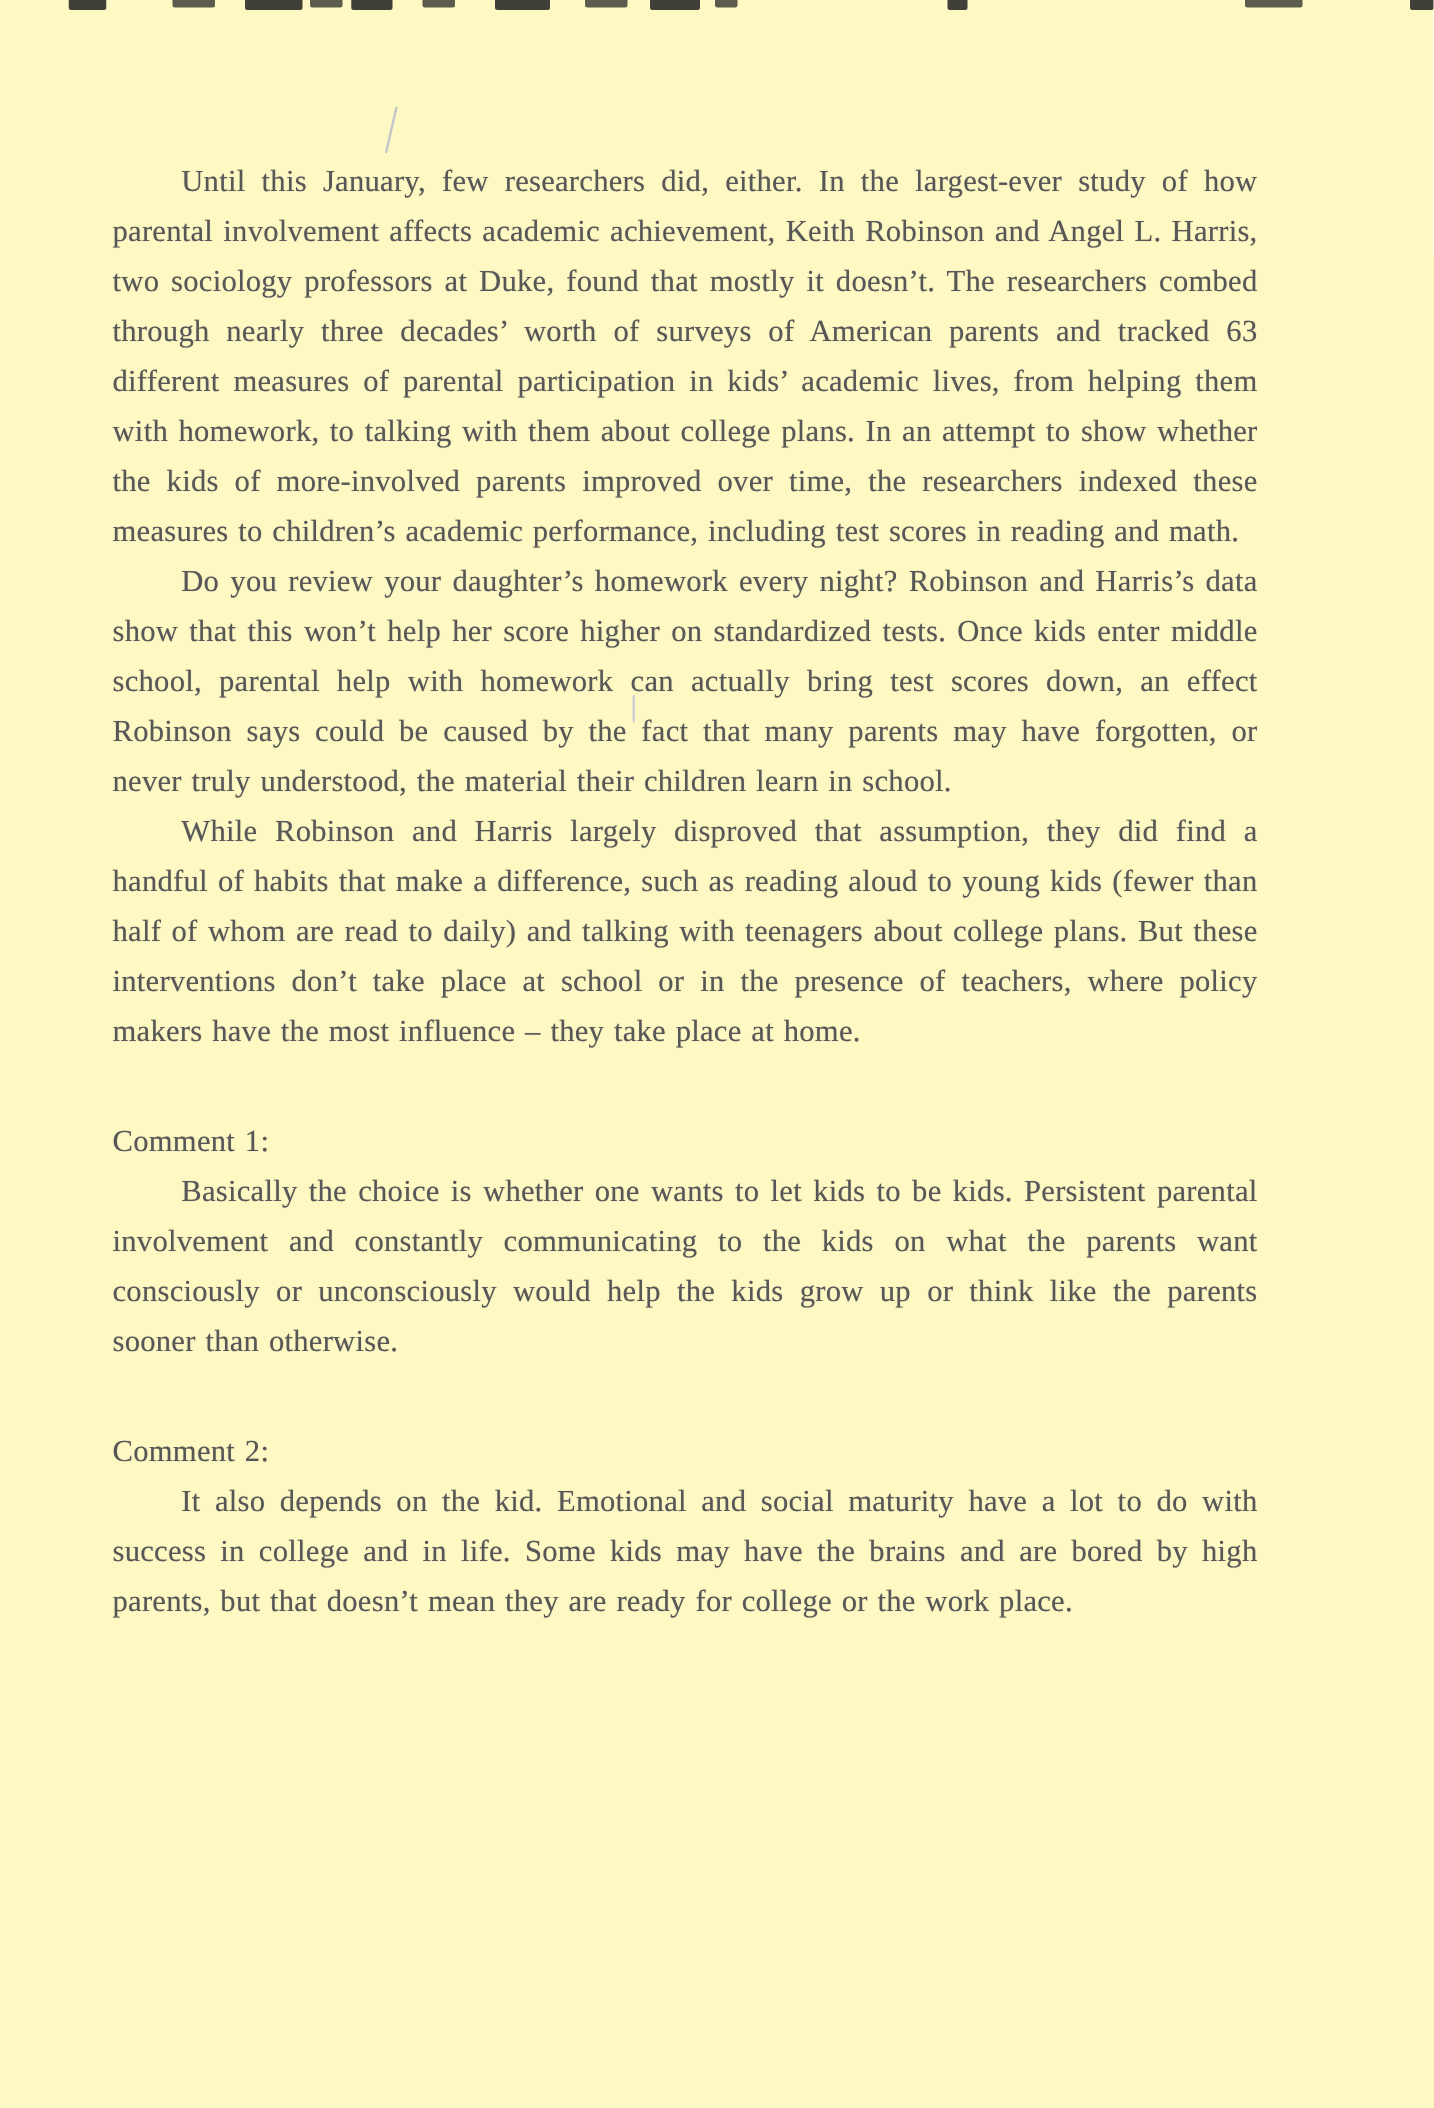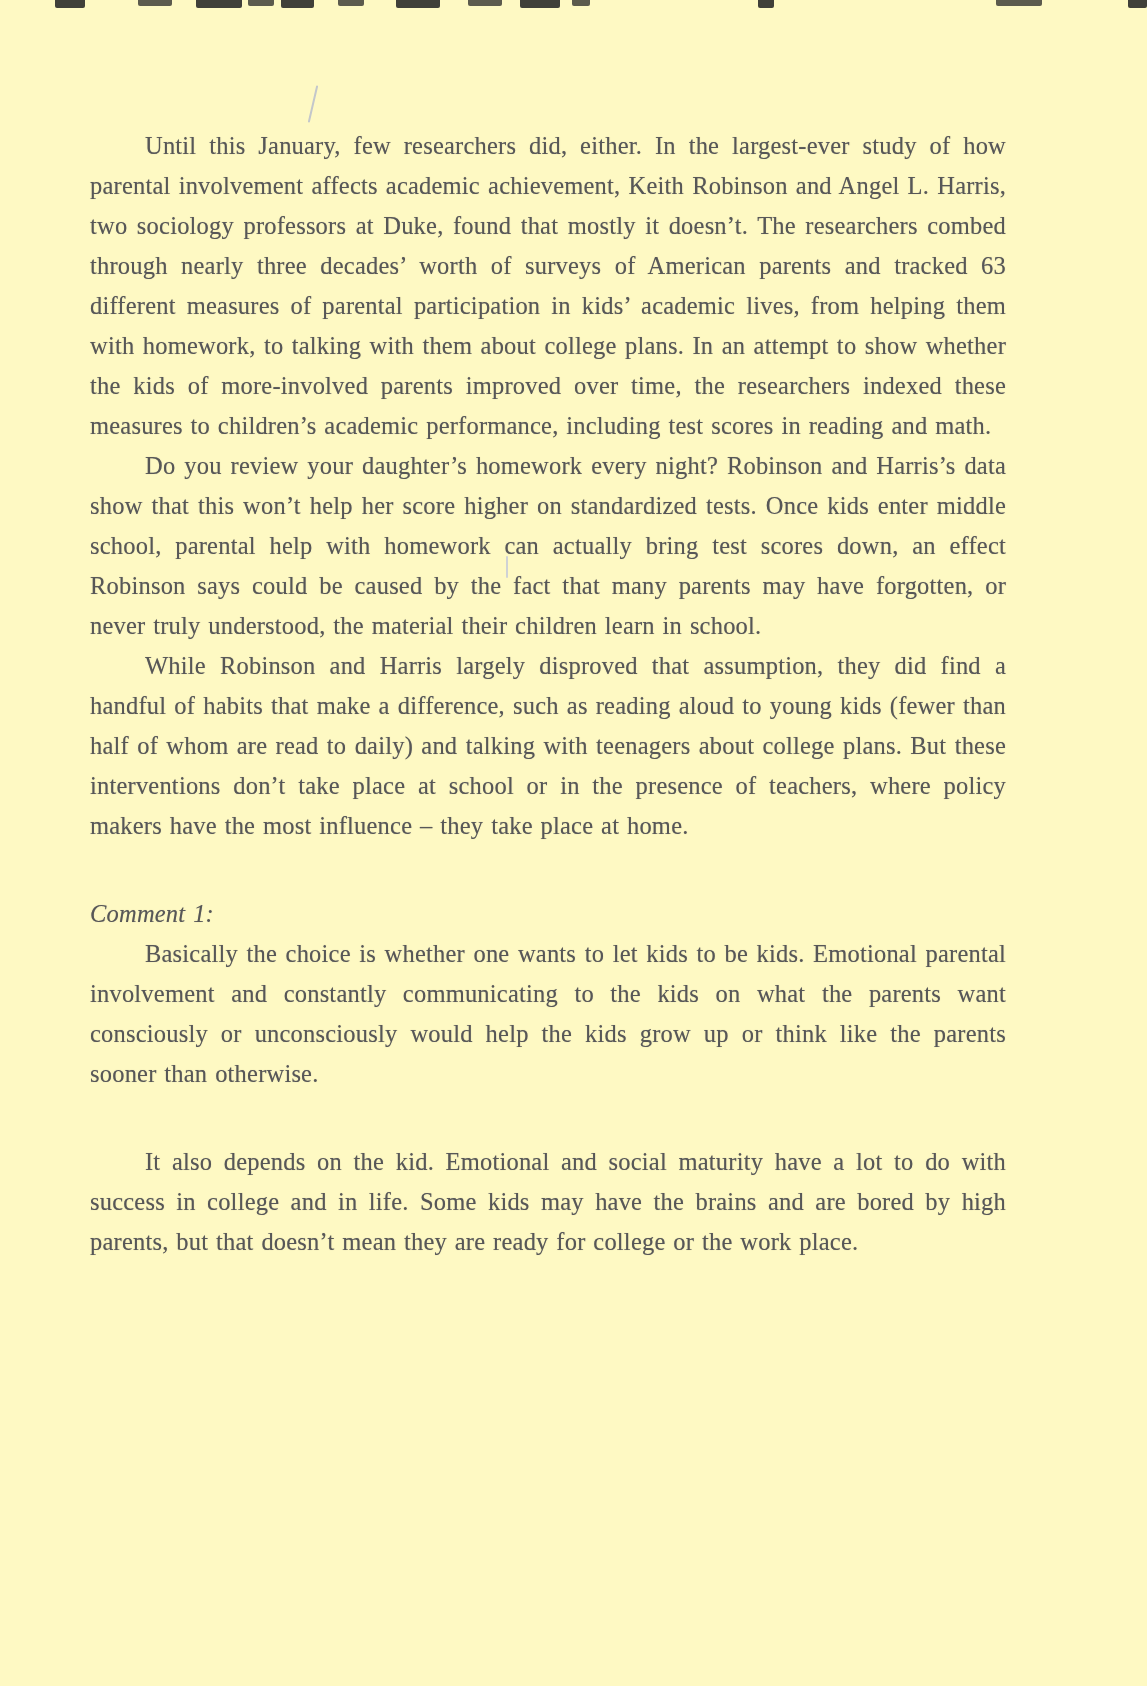--- a/index.html
+++ b/index.html
@@ -55,21 +55,20 @@
     line-height: 40px;
     color: #575757;
     text-align: justify;
     letter-spacing: 0.2px;
     word-spacing: 1.5px;
     text-shadow: 0 0 0.8px rgba(110,110,110,0.55);
   }
   .content p { margin: 0; text-indent: 55px; }
   .comment { margin-top: 48px; }
   .comment-heading {
-    font-style: italic;
     text-indent: 0 !important;
   }
   .page-footer {
     position: absolute;
     top: 1548px;
     left: 0;
     width: 100%;
     text-align: center;
     font-size: 24px;
     color: #6e6e6e;
@@ -103,22 +102,23 @@
   <div class="stray-slash"></div>
   <div class="stray-tick"></div>
 
   <div class="content">
     <p>Until this January, few researchers did, either. In the largest-ever study of how parental involvement affects academic achievement, Keith Robinson and Angel L. Harris, two sociology professors at Duke, found that mostly it doesn’t. The researchers combed through nearly three decades’ worth of surveys of American parents and tracked 63 different measures of parental participation in kids’ academic lives, from helping them with homework, to talking with them about college plans. In an attempt to show whether the kids of more-involved parents improved over time, the researchers indexed these measures to children’s academic performance, including test scores in reading and math.</p>
     <p>Do you review your daughter’s homework every night? Robinson and Harris’s data show that this won’t help her score higher on standardized tests. Once kids enter middle school, parental help with homework can actually bring test scores down, an effect Robinson says could be caused by the fact that many parents may have forgotten, or never truly understood, the material their children learn in school.</p>
     <p>While Robinson and Harris largely disproved that assumption, they did find a handful of habits that make a difference, such as reading aloud to young kids (fewer than half of whom are read to daily) and talking with teenagers about college plans. But these interventions don’t take place at school or in the presence of teachers, where policy makers have the most influence – they take place at home.</p>
 
     <section class="comment">
       <p class="comment-heading">Comment 1:</p>
-      <p class="comment-body">Basically the choice is whether one wants to let kids to be kids. Emotional parental involvement and constantly communicating to the kids on what the parents want consciously or unconsciously would help the kids grow up or think like the parents sooner than otherwise.</p>
+      <p class="comment-body">Basically the choice is whether one wants to let kids to be kids. Persistent parental involvement and constantly communicating to the kids on what the parents want consciously or unconsciously would help the kids grow up or think like the parents sooner than otherwise.</p>
     </section>
 
     <section class="comment">
+      <p class="comment-heading">Comment 2:</p>
       <p class="comment-body">It also depends on the kid. Emotional and social maturity have a lot to do with success in college and in life. Some kids may have the brains and are bored by high parents, but that doesn’t mean they are ready for college or the work place.</p>
     </section>
   </div>
 
 
 </div>
 
 </body></html>

